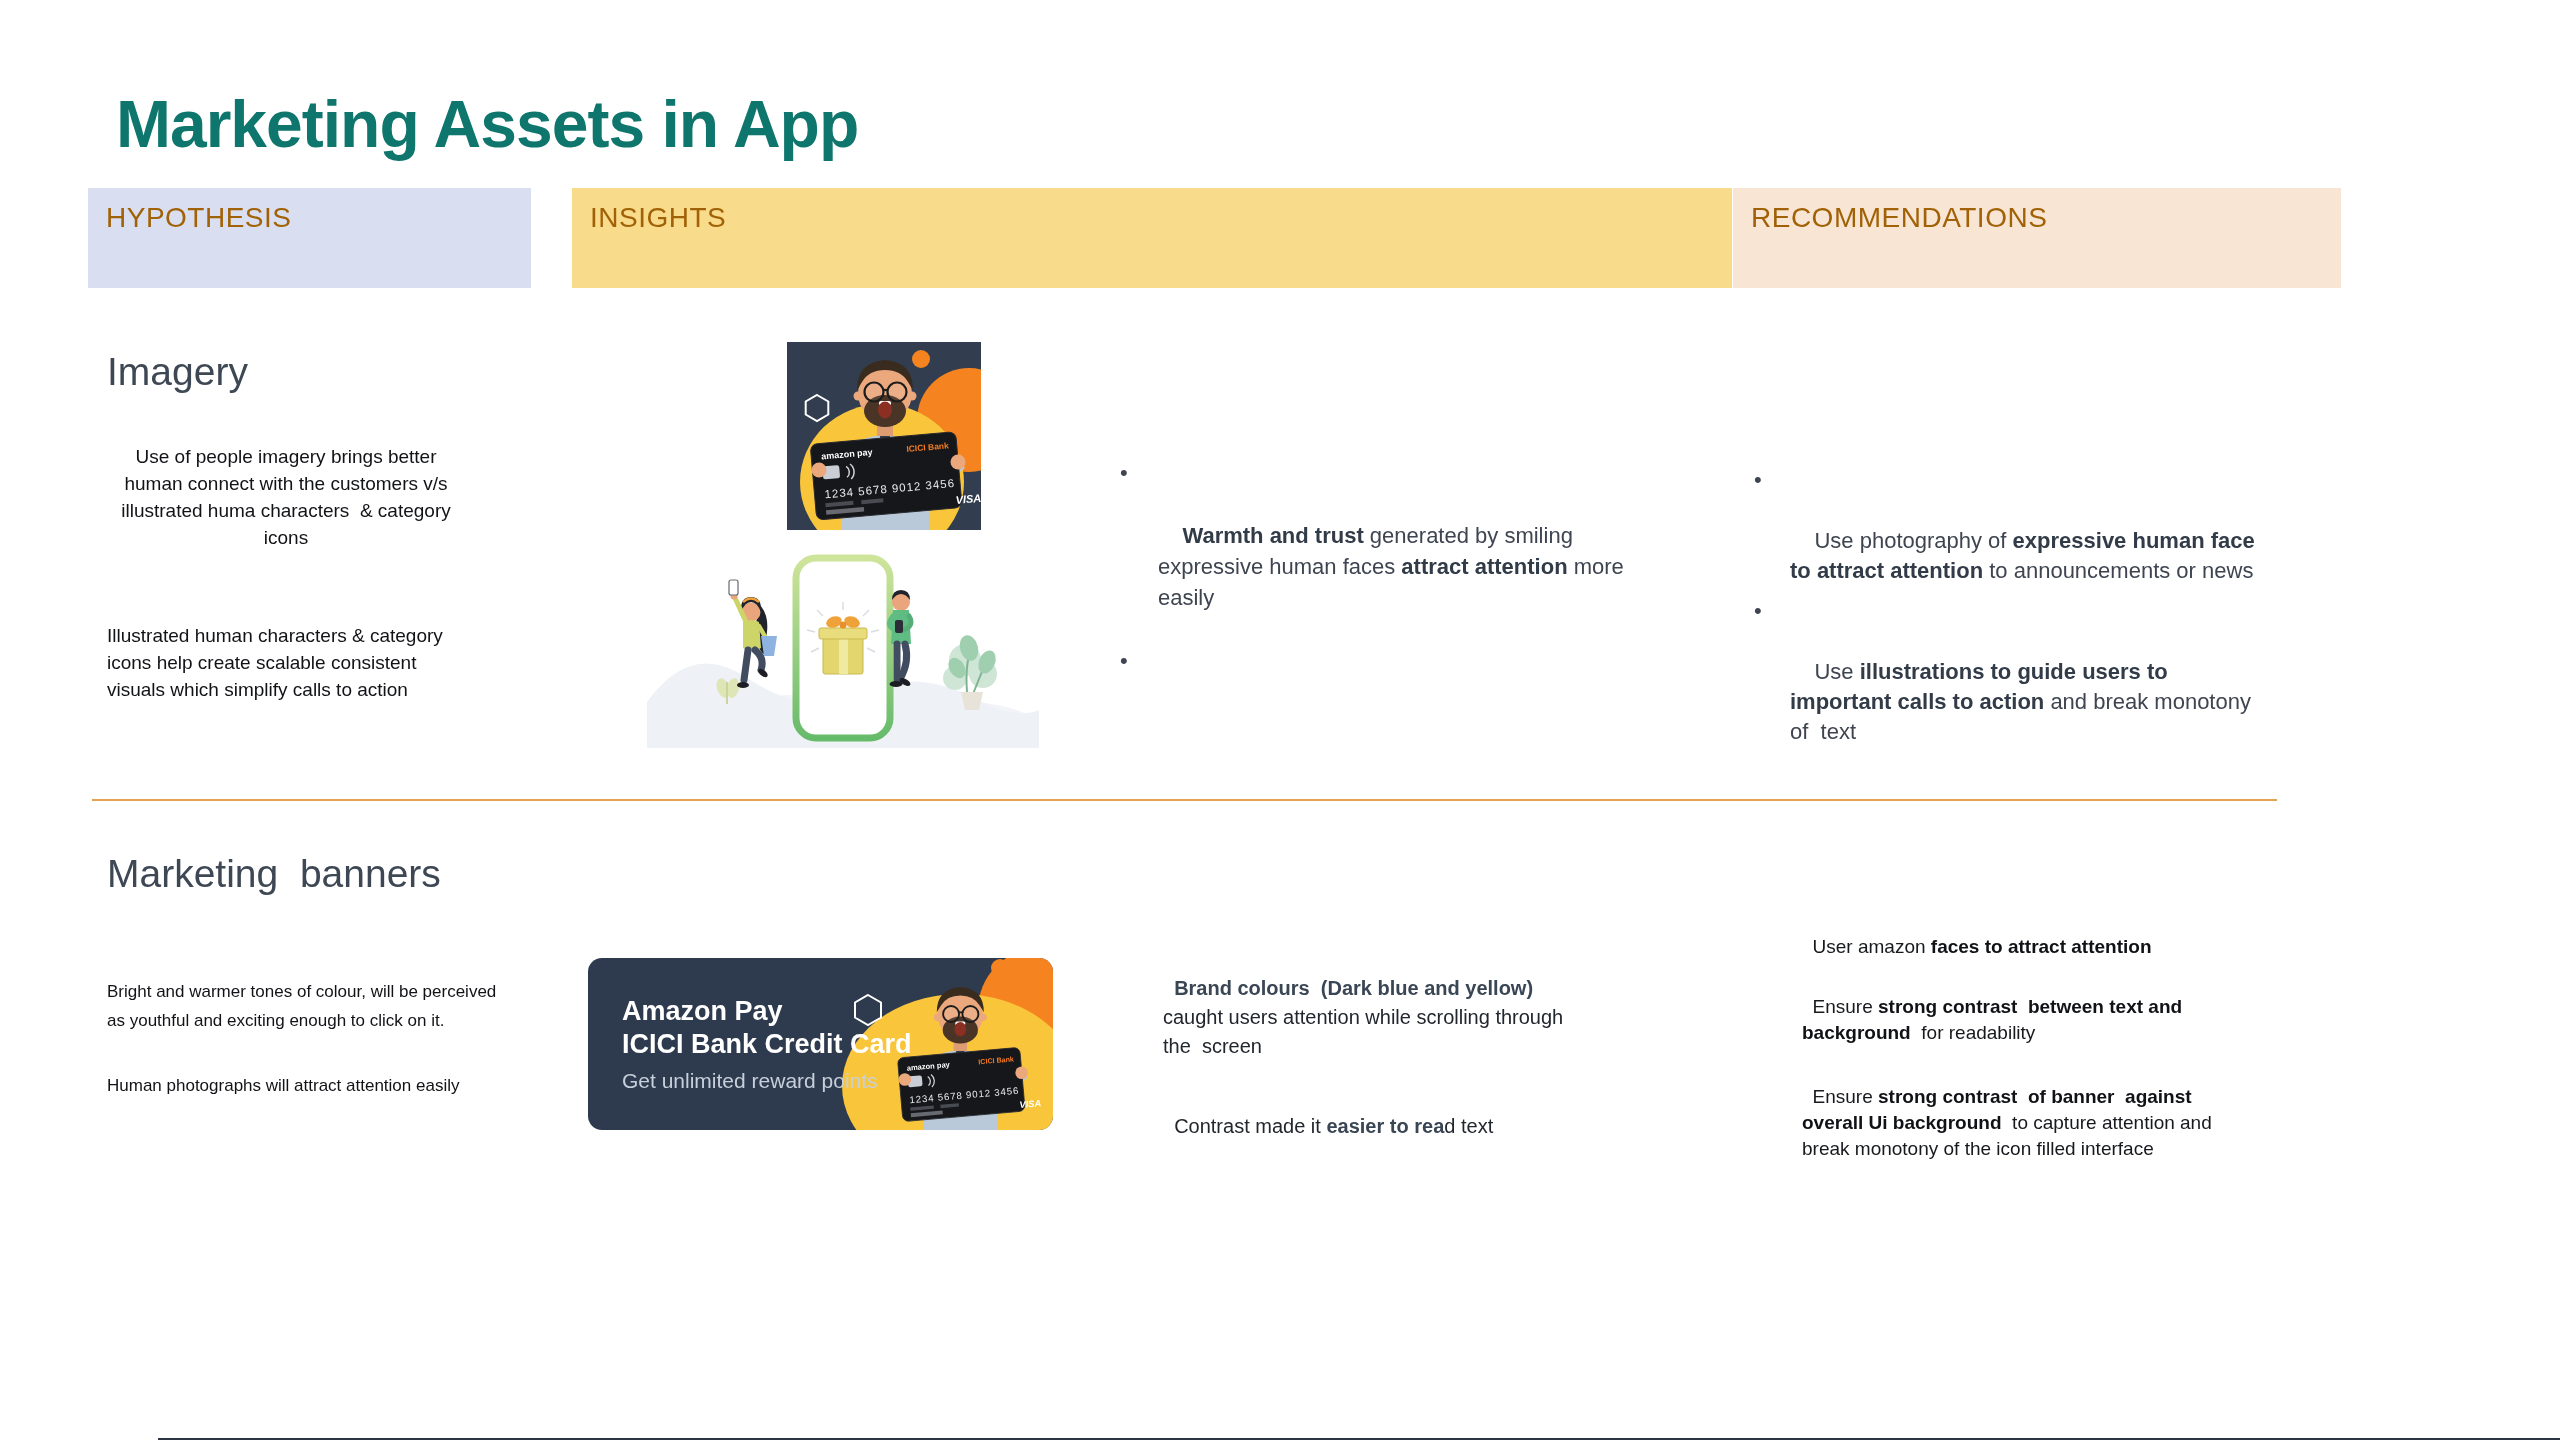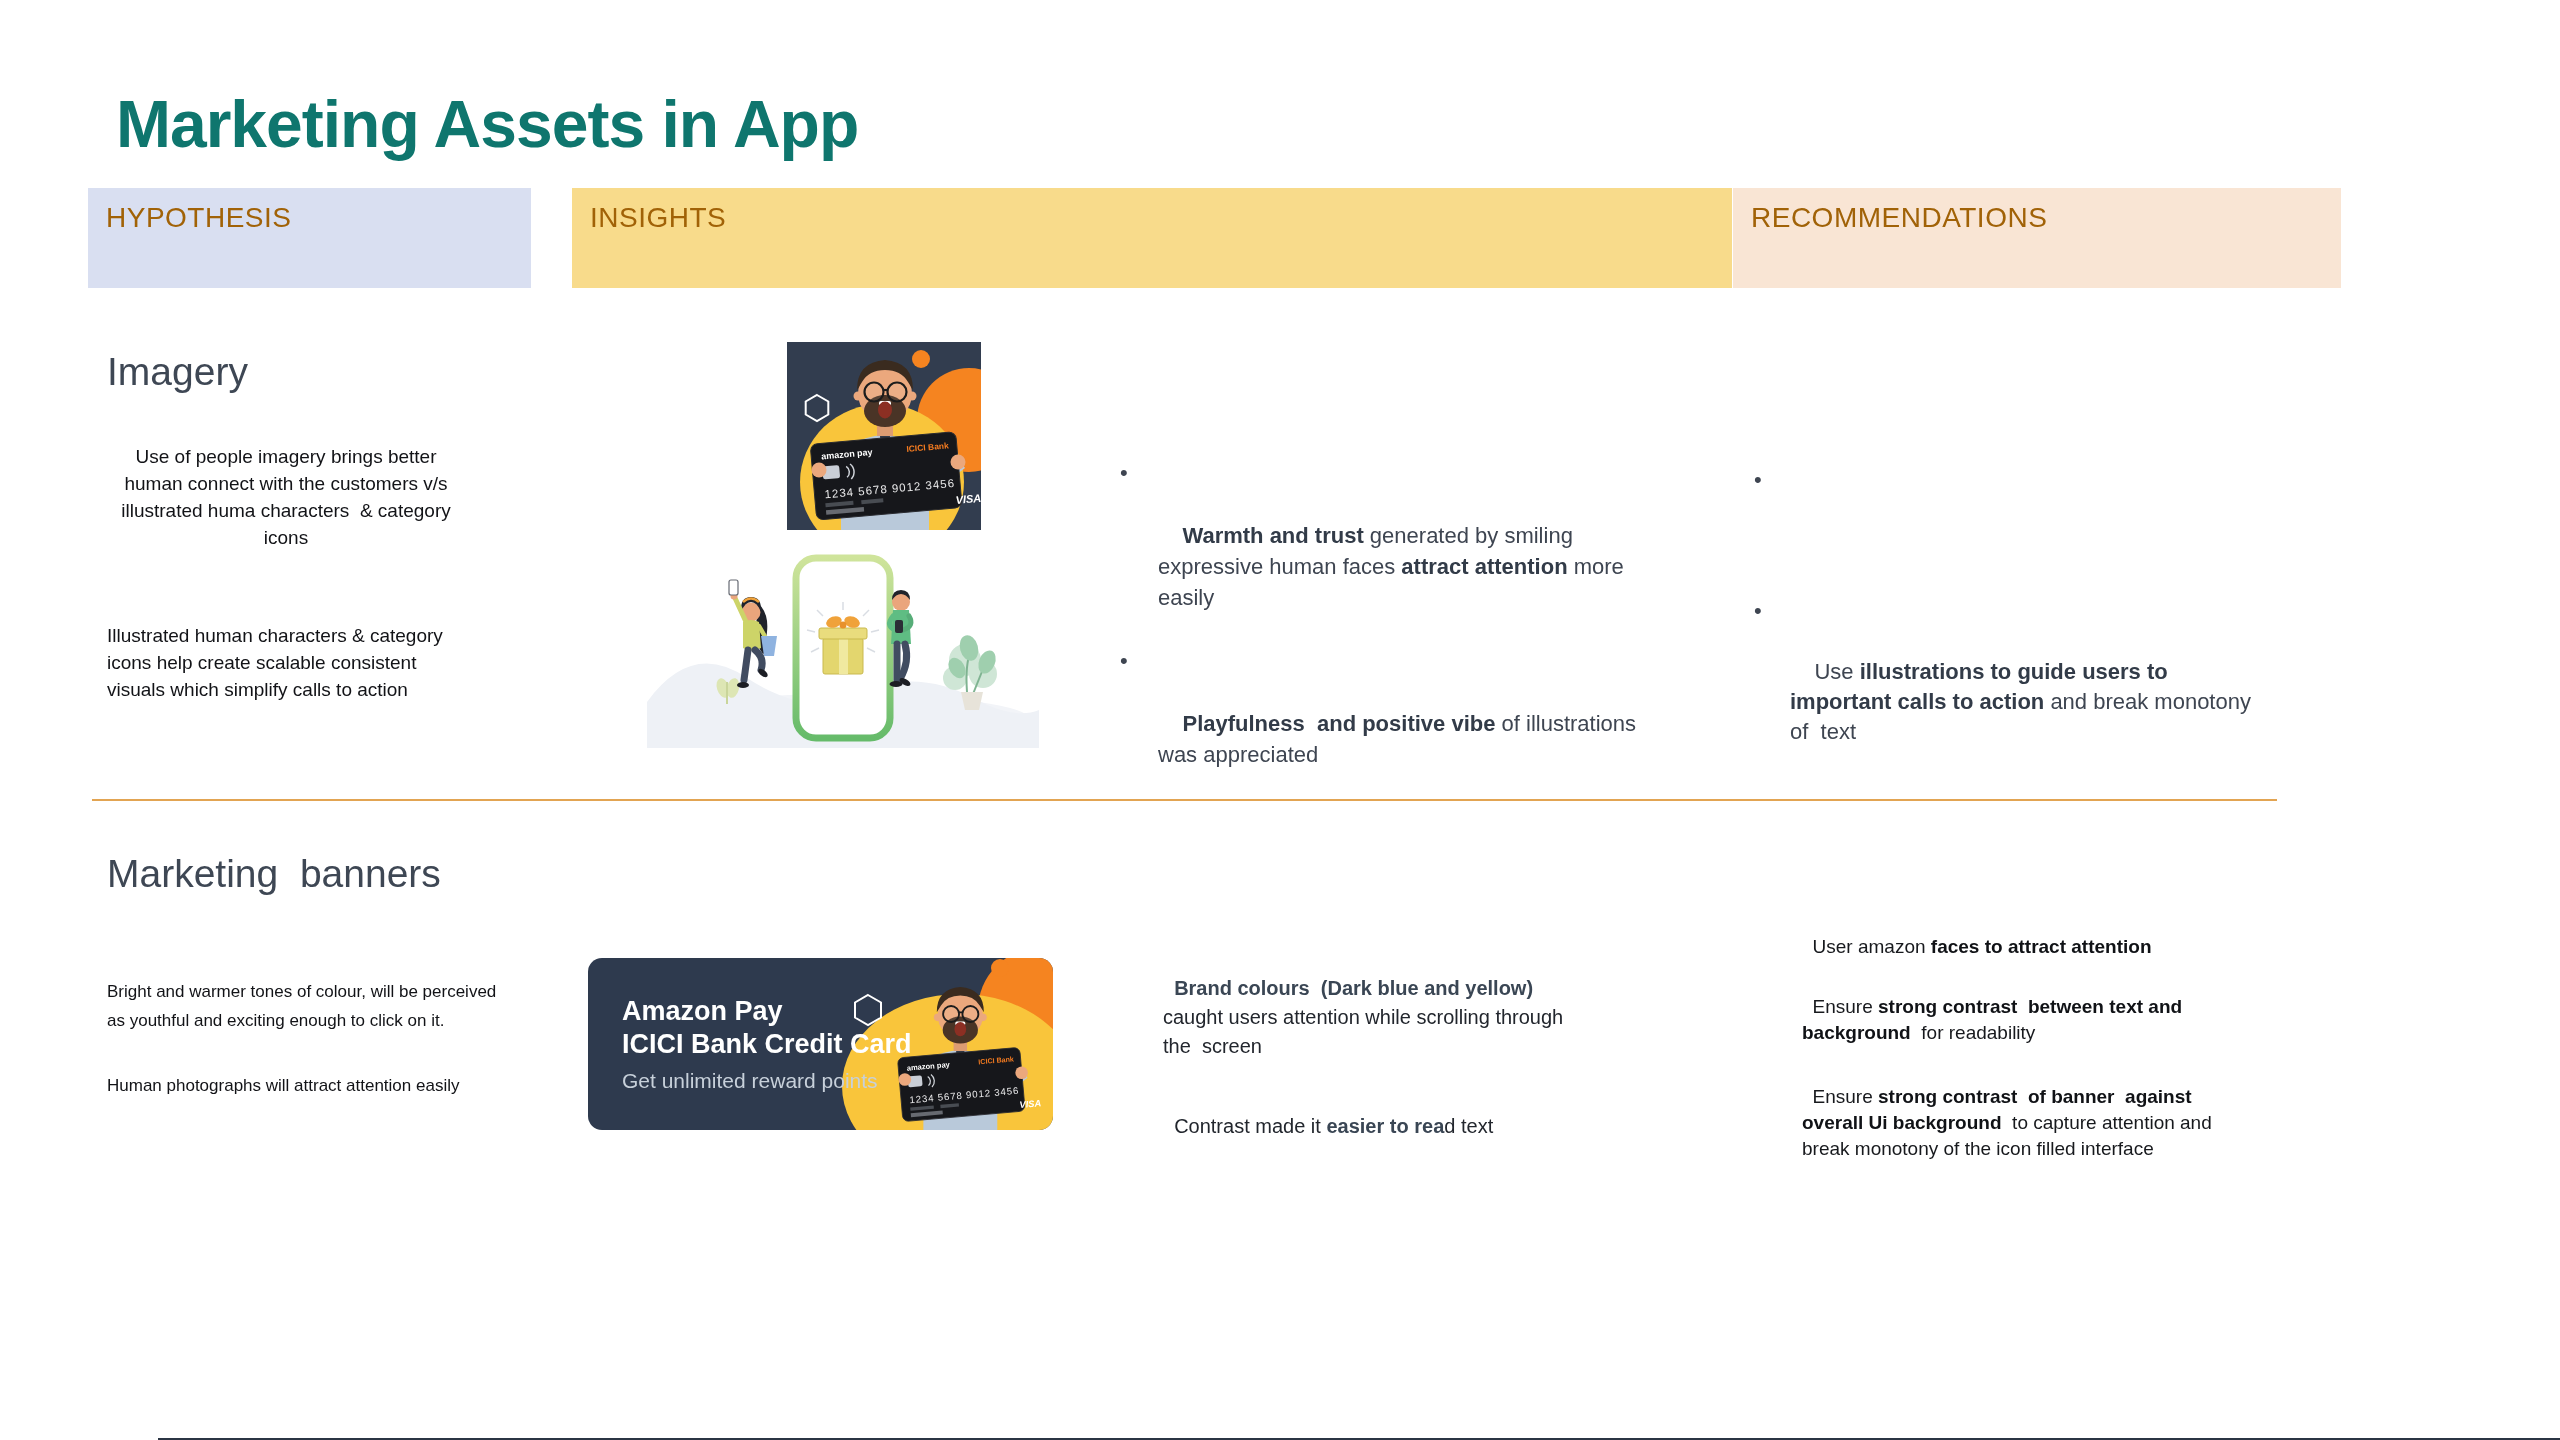--- a/index.html
+++ b/index.html
@@ -181,27 +181,27 @@
 
 <div class="abs ins" style="left:1116px;top:396px;width:540px;">
   <div class="bullet-item" style="position:relative;">
     <span class="dot">•</span>
     <span><span class="b">Warmth and trust</span><span> generated by smiling expressive human faces </span><span class="b">attract attention</span><span> more easily</span></span>
   </div>
 </div>
 <div class="abs ins" style="left:1116px;top:584px;width:540px;">
   <div class="bullet-item" style="position:relative;">
     <span class="dot">•</span>
-    <span><span class="b">Playfulness  and positive vibe</span><span> of illustrations was appreciated</span></span>
   </div>
 </div>
 
 <div class="abs rec" style="left:1750px;top:406px;width:520px;">
   <div class="bullet-item" style="position:relative;">
     <span class="dot">•</span>
+    <span><span>Use photography of </span><span class="b">expressive human face to attract attention</span><span> to announcements or news</span></span>
   </div>
 </div>
 <div class="abs rec" style="left:1750px;top:537px;width:520px;">
   <div class="bullet-item" style="position:relative;">
     <span class="dot">•</span>
     <span><span>Use </span><span class="b">illustrations to guide users to important calls to action</span><span> and break monotony of  text</span></span>
   </div>
 </div>
 
 <div class="abs divider"></div>

